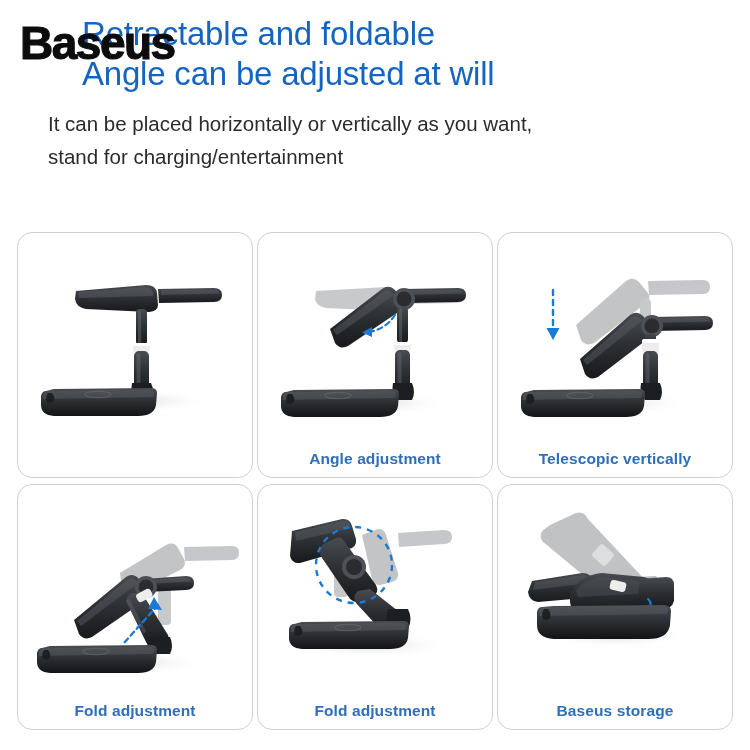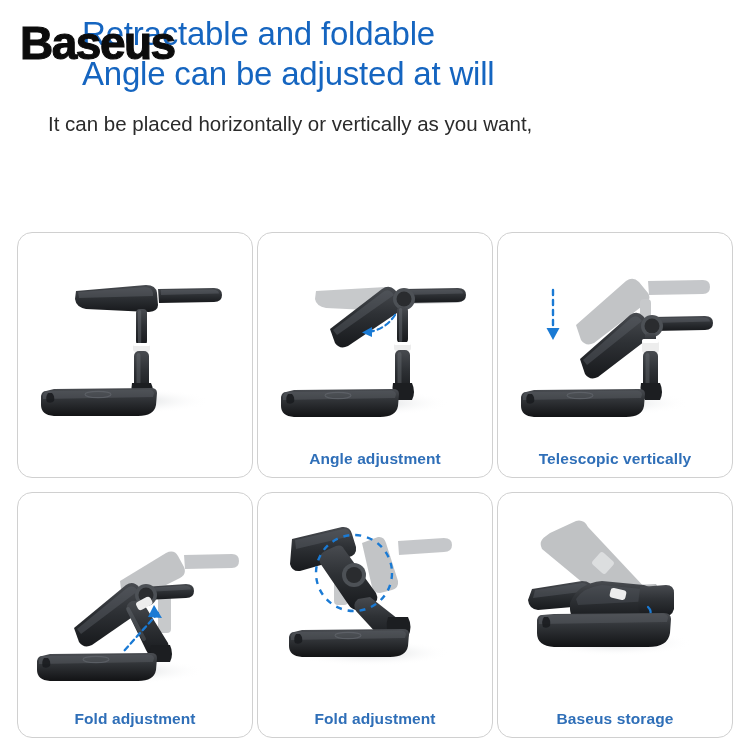--- a/index.html
+++ b/index.html
@@ -70,21 +70,21 @@
 
   
   .grid {
     position: absolute;
     left: 17px;
     top: 232px;
     width: 624px;
     display: grid;
     grid-template-columns: repeat(3, 236px);
     grid-template-rows: repeat(2, 246px);
-    gap: 14px 4px;
+    gap: 6px 4px;
   }
   .card {
     position: relative;
     border: 1px solid #d0d0d0;
     border-radius: 15px;
     background: #ffffff;
     overflow: hidden;
   }
   .stage {
     position: absolute;
@@ -106,20 +106,21 @@
   .stage svg { display: block; width: 236px; height: 205px; }
 </style>
 </head>
 <body>
 
 <div class="header">
   <div class="headline">Retractable and foldable</div>
   <div class="headline-2">Angle can be adjusted at will</div>
   <div class="subtext">
     <div>It can be placed horizontally or vertically as you want,</div>
+    <div>stand for charging/entertainment</div>
   </div>
 </div>
 
 <div class="watermark">Baseus</div>
 
 <div class="grid">
 
   <div class="card">
     <div class="stage">
       <svg viewBox="0 0 236 205" xmlns="http://www.w3.org/2000/svg">

